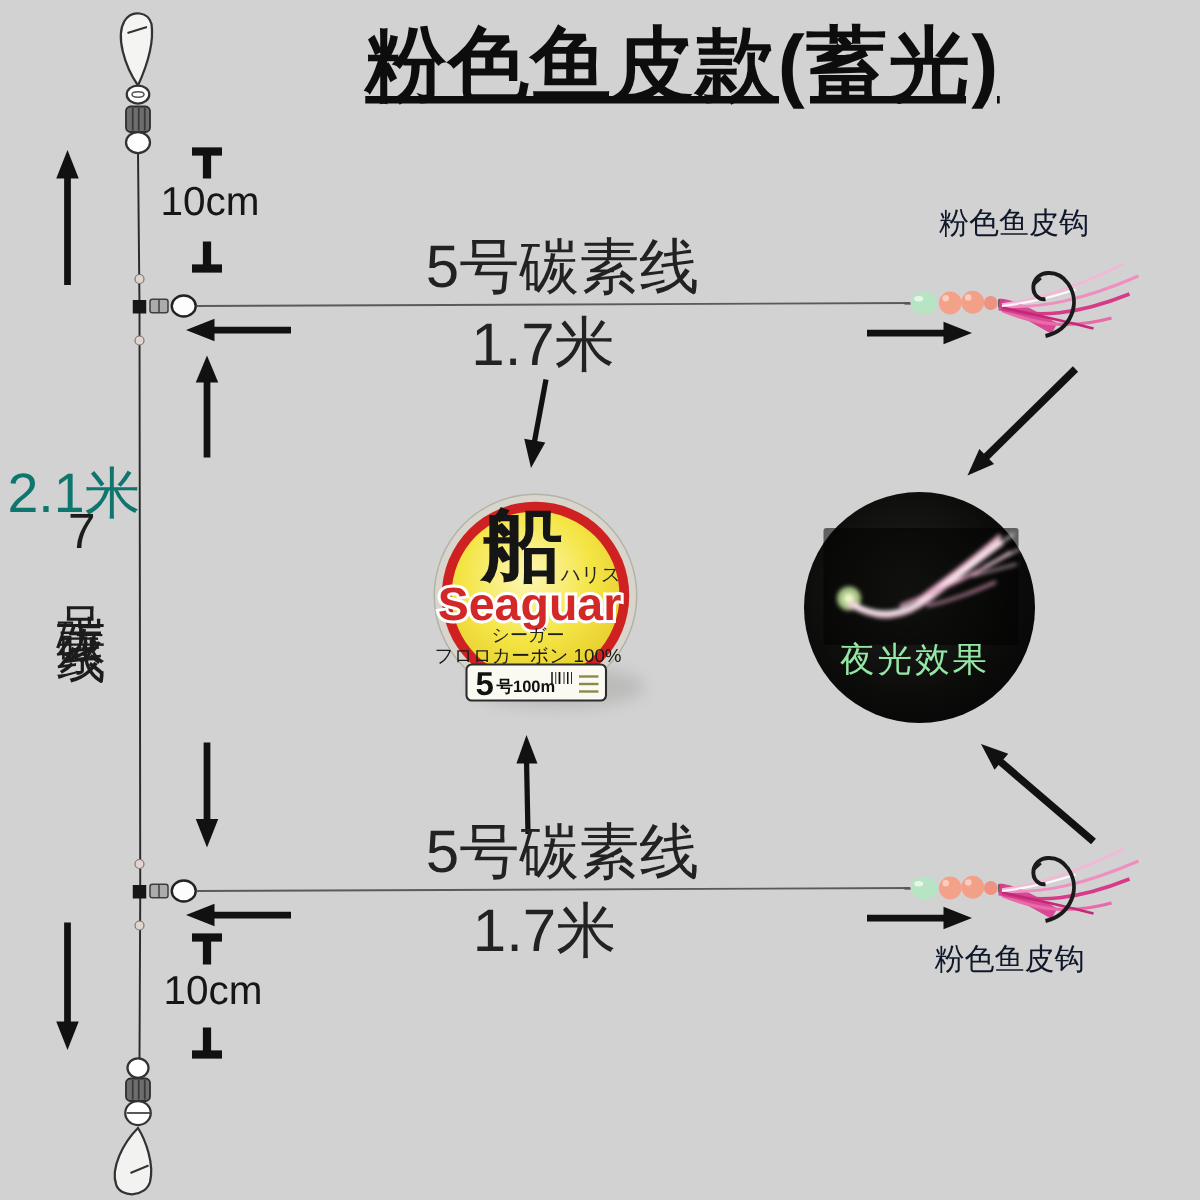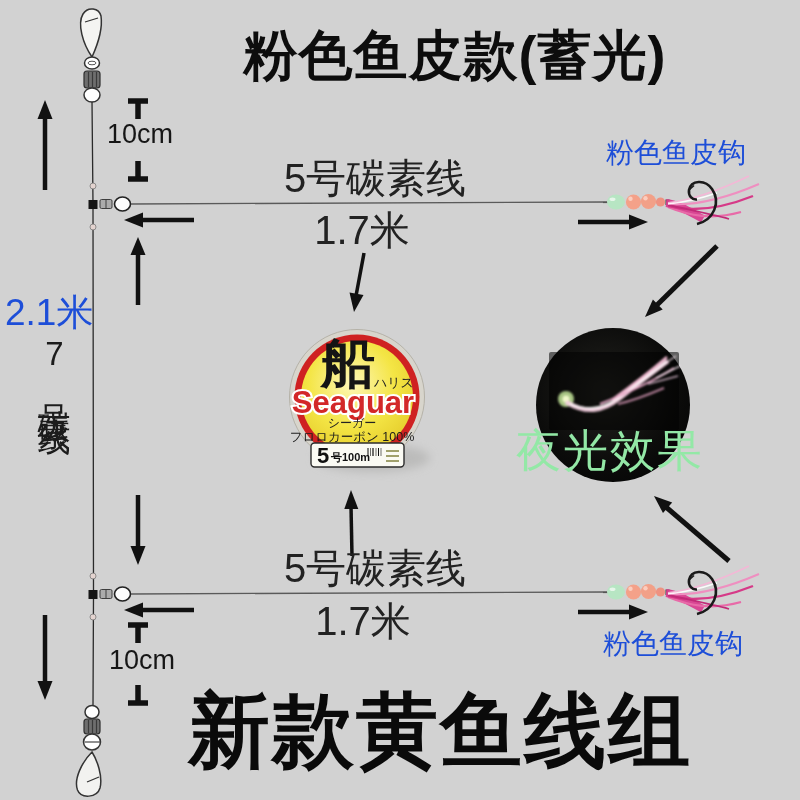--- a/index.html
+++ b/index.html
@@ -7,28 +7,28 @@
     position:relative;width:800px;height:800px;overflow:hidden;
     background:#d2d2d2;
     font-family:"Liberation Sans","DejaVu Sans",sans-serif;
     color:#1f1f1f;
   }
   .lbl{position:absolute;white-space:nowrap;line-height:1;}
   .ctr{transform:translateX(-50%);}
   .title-top{font-size:54px;font-weight:900;color:#0d0d0d;letter-spacing:1px;}
   .title-bottom{font-size:82px;font-weight:900;color:#0a0a0a;letter-spacing:2px;}
   .dim{font-size:40px;color:#222;}
-  .dim-big{font-size:37px;color:#1d4ed8;}
+  .dim-big{font-size:37px;color:#0f766e;margin-top:16px;}
   .dim-small{font-size:27px;color:#161616;}
-  .hooklbl{font-size:28px;color:#1d4ed8;}
+  .hooklbl{font-size:20px;color:#0f172a;}
   .vert{
     writing-mode:vertical-rl;text-orientation:upright;
     font-size:33px;color:#1c1c1c;letter-spacing:6px;
   }
-  .glow-caption{font-size:45px;color:#93e8a6;letter-spacing:2px;}
+  .glow-caption{font-size:23px;color:#93e8a6;letter-spacing:2px;}
   svg{position:absolute;left:0;top:0;}
 </style>
 </head>
 <body>
 
 <div class="canvas">
 
   <svg width="800" height="800" viewBox="0 0 800 800">
     <defs>
       <radialGradient id="yg" cx="45%" cy="38%" r="70%">
@@ -197,21 +197,21 @@
         <path d="M612,400 C634,384 652,370 667,357" stroke="#f0b8d0" stroke-width="2.6" fill="none"></path>
         <path d="M600,404 C630,392 652,382 674,368" stroke="#e8a8c8" stroke-width="2" fill="none"></path>
         <path d="M652,372 L676,356" stroke="#f8e8f0" stroke-width="1.5" opacity="0.85"></path>
         <path d="M656,378 L680,366" stroke="#f8e8f0" stroke-width="1.5" opacity="0.8"></path>
         <path d="M648,384 L678,376" stroke="#eccade" stroke-width="1.5" opacity="0.8"></path>
         <path d="M618,404 C636,400 650,394 664,388" stroke="#d898b8" stroke-width="2" fill="none" opacity="0.8"></path>
       </g>
     </g>
   </svg>
 
-  <div class="lbl ctr title-top" style="left:455px;top:28px;">粉色鱼皮款(蓄光)</div>
+  <div class="lbl ctr title-top" style="left:455px;top:16px;text-decoration:underline;">粉色鱼皮款(蓄光)</div>
 
   <div class="lbl ctr dim-small" style="left:140px;top:121px;">10cm</div>
 
   <div class="lbl ctr dim" style="left:375px;top:158px;">5号碳素线</div>
 
   <div class="lbl ctr dim" style="left:362px;top:210px;">1.7米</div>
 
   <div class="lbl ctr hooklbl" style="left:676px;top:139px;">粉色鱼皮钩</div>
 
   <div class="lbl dim-big" style="left:5px;top:294px;">2.1米</div>
@@ -222,15 +222,14 @@
   <div class="lbl ctr glow-caption" style="left:610px;top:428px;">夜光效果</div>
 
   <div class="lbl ctr dim" style="left:375px;top:548px;">5号碳素线</div>
 
   <div class="lbl ctr dim" style="left:363px;top:601px;">1.7米</div>
 
   <div class="lbl ctr hooklbl" style="left:673px;top:630px;">粉色鱼皮钩</div>
 
   <div class="lbl ctr dim-small" style="left:142px;top:647px;">10cm</div>
 
-  <div class="lbl ctr title-bottom" style="left:440px;top:690px;">新款黄鱼线组</div>
 
 </div>
 
 </body></html>

